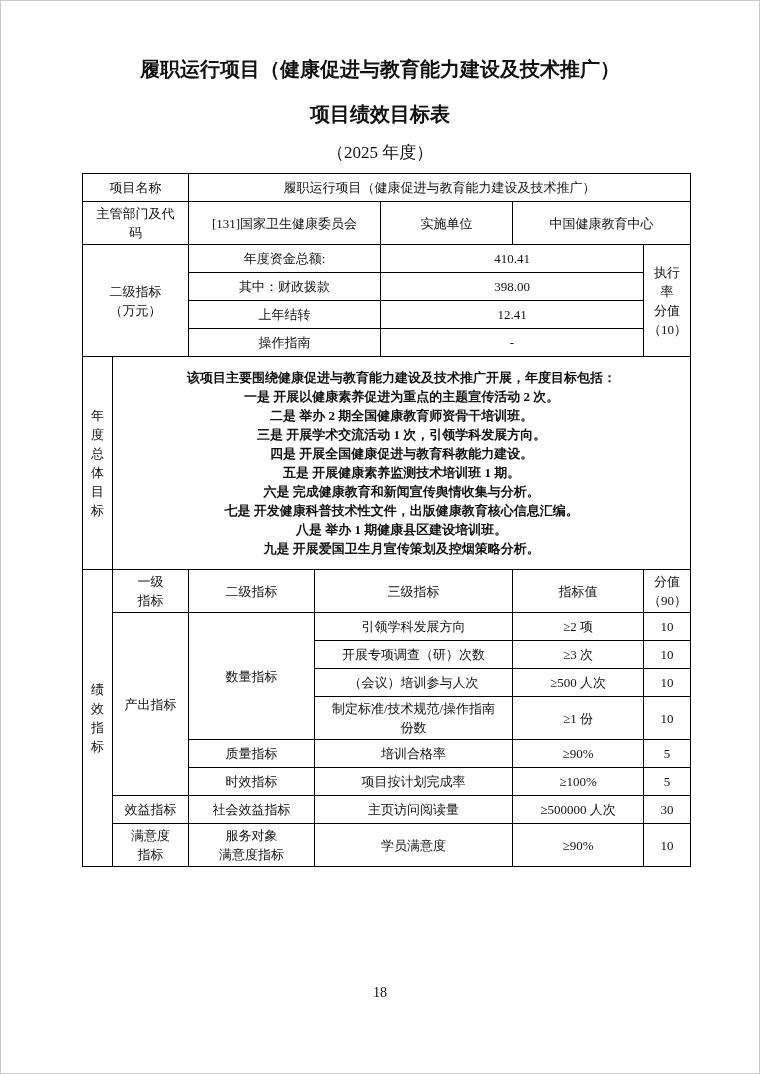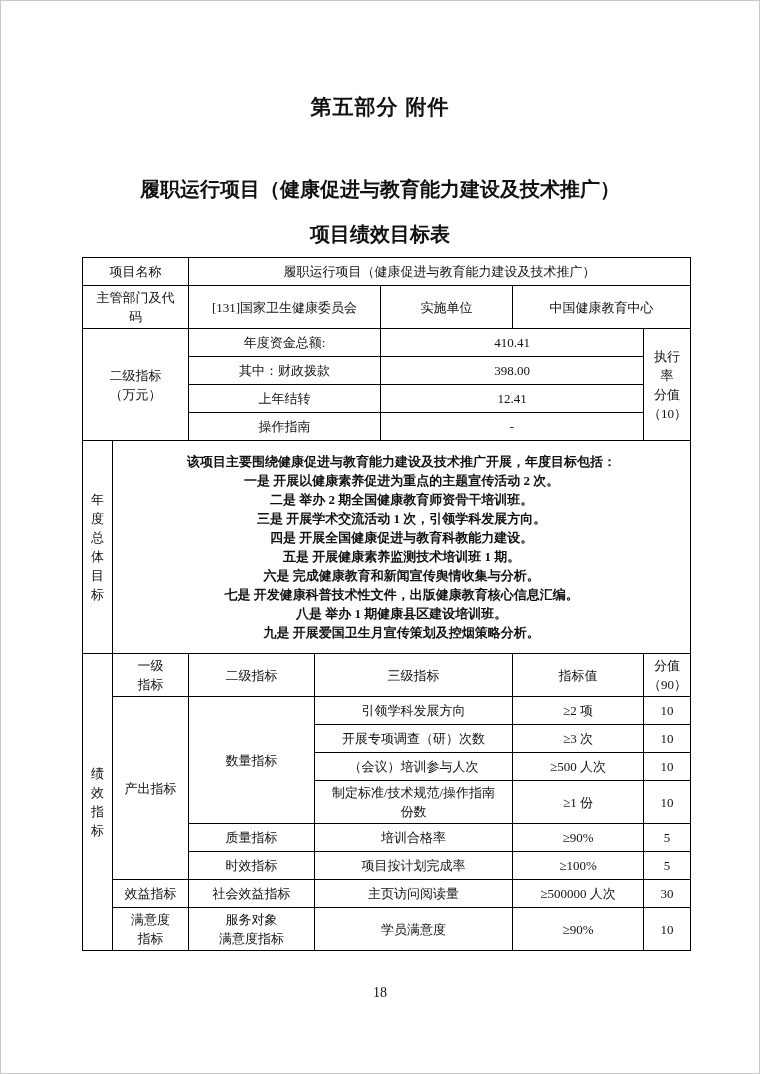--- a/index.html
+++ b/index.html
@@ -79,23 +79,23 @@
     top:984px;
     text-align:center;
     font-size:14px;
   }
 </style>
 </head>
 <body>
 
 <div class="page">
 
-  <div class="part-title">第五部分 附件</div>
   <div class="doc-title">履职运行项目（健康促进与教育能力建设及技术推广）</div>
   <div class="doc-subtitle">项目绩效目标表</div>
+  <div class="doc-year">（2025 年度）</div>
 
   <table class="target">
     <colgroup>
       <col style="width:30px">
         <col style="width:76px">
         <col style="width:126px">
       <col style="width:66px">
         <col style="width:132px">
         <col style="width:131px">
       <col style="width:47px">

